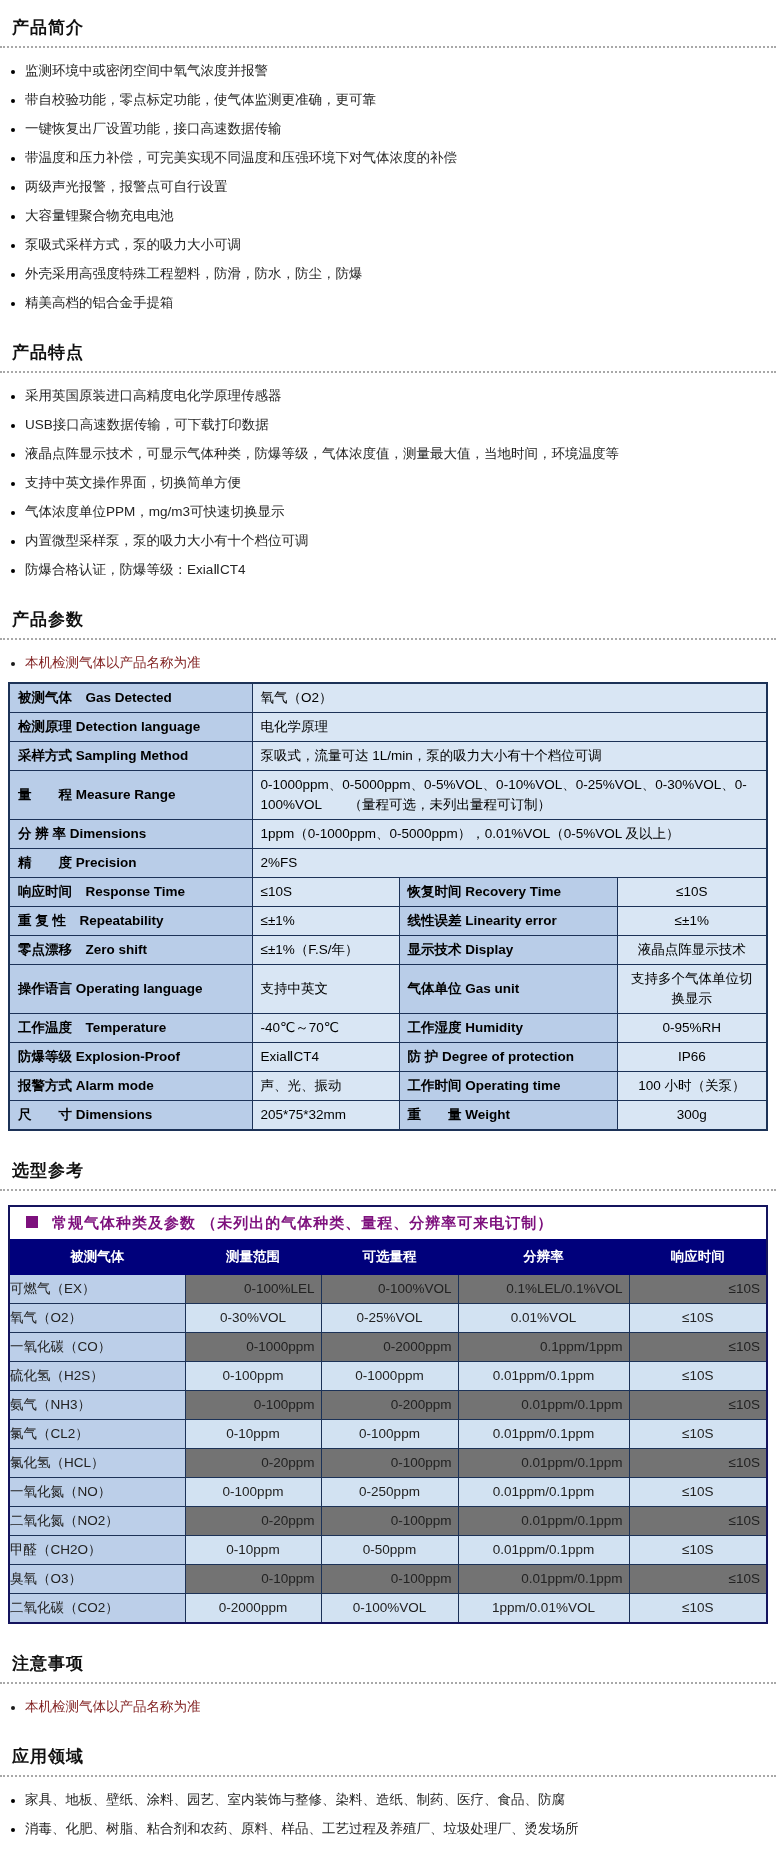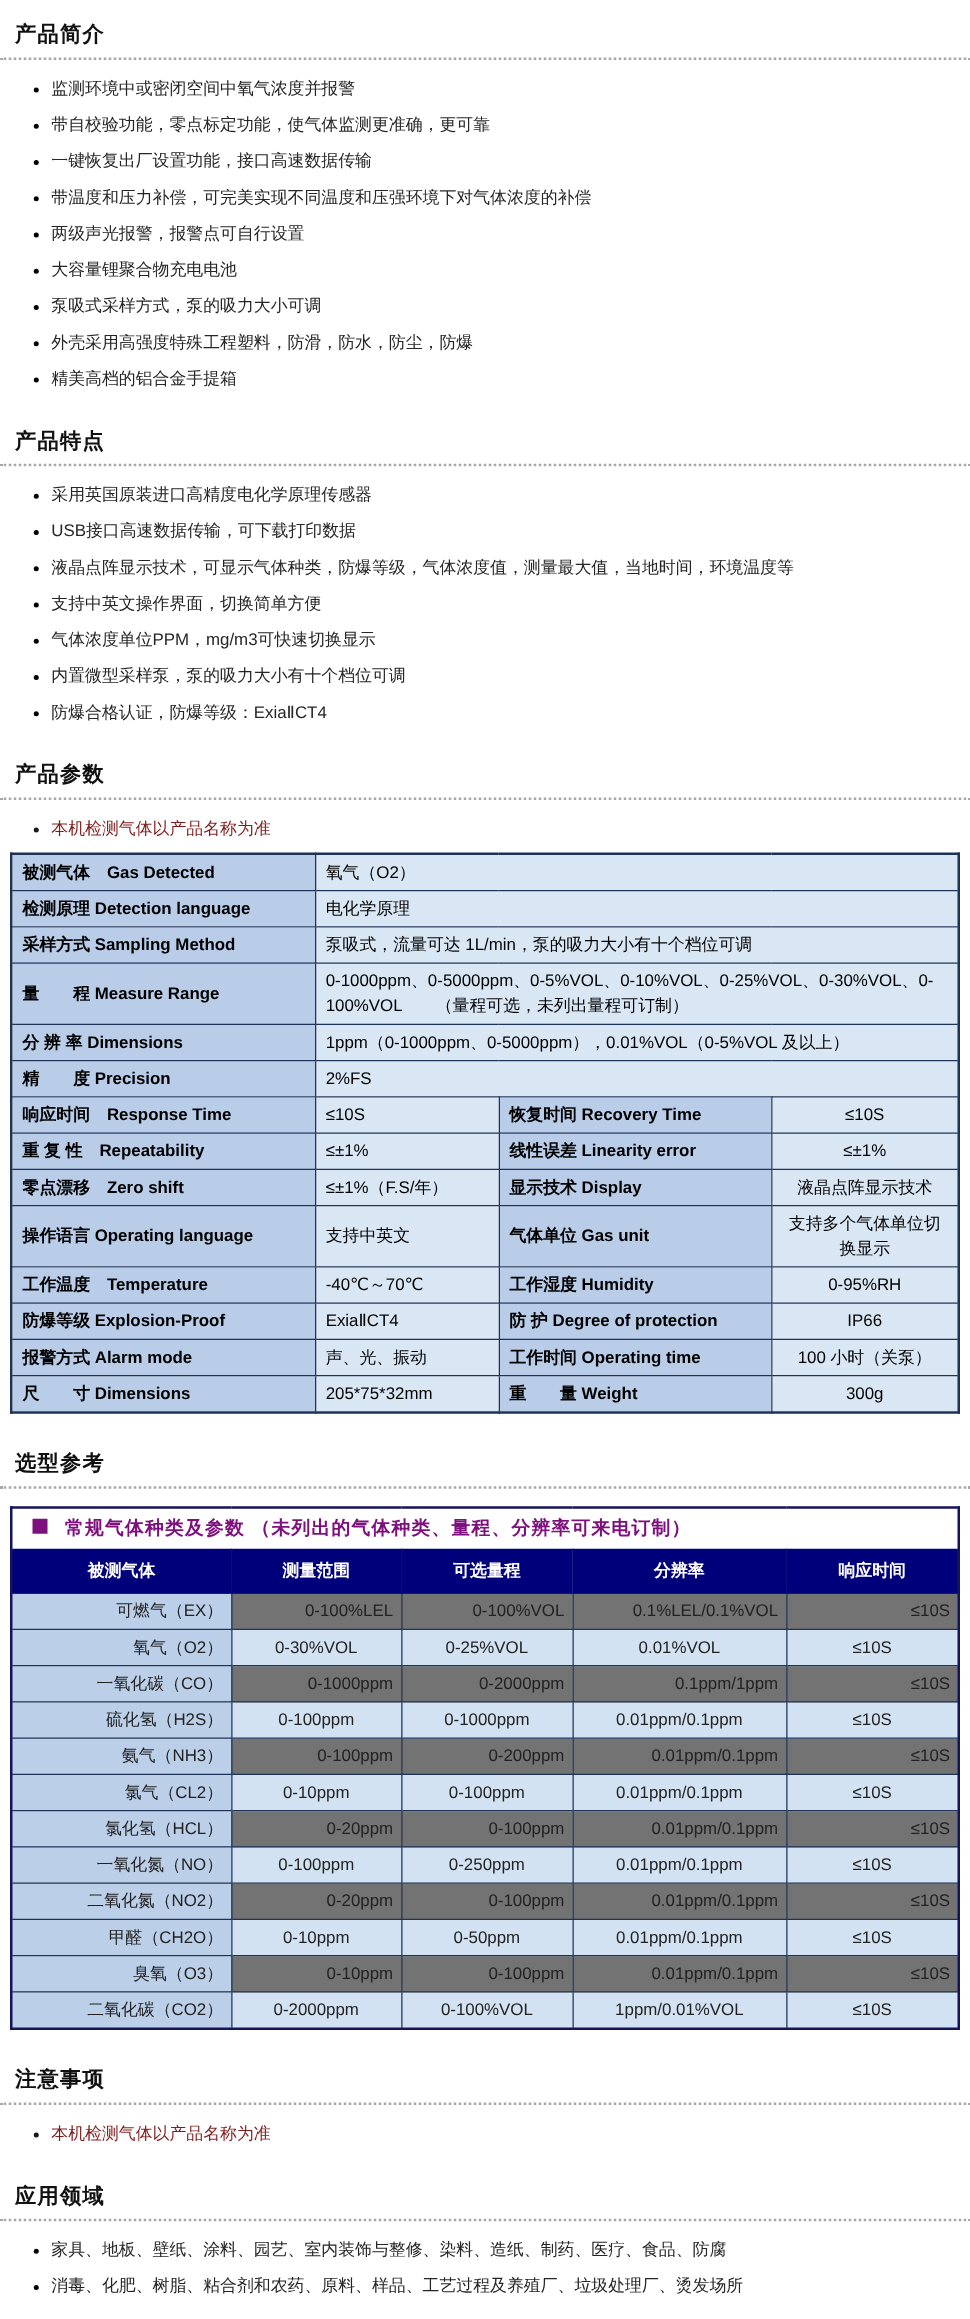--- a/index.html
+++ b/index.html
@@ -12,21 +12,21 @@
   .section-title {
     font-size:17px;
     font-weight:bold;
     color:#111111;
     letter-spacing:1px;
     margin:26px 0 0 0;
     padding:2px 0 7px 12px;
     border-bottom:2px dotted #a8a8a8;
   }
   .section-title.first { margin-top:14px; }
-  ul.bullets { margin:13px 0 6px 0; padding-left:41px; list-style:disc; }
+  ul.bullets { margin:13px 0 6px 0; padding-left:25px; list-style:disc; }
   ul.bullets li {
     margin:9px 0;
     font-size:13.5px;
     line-height:20px;
     color:#252525;
   }
   ul.bullets li::marker { color:#000; font-size:12px; }
   ul.bullets li.red-note { color:#7f1d1d; }
   ul.bullets li.red-note::marker { color:#1a1a1a; }
 
@@ -81,21 +81,21 @@
     margin-right:14px;
   }
   table.sel tr.head td {
     background:#00007b;
     color:#ffffff;
     font-weight:bold;
     text-align:center;
     padding:7px 4px;
     border-color:#00007b;
   }
-  table.sel td.gas { background:#bccfe9; text-align:right; padding-left:0; }
+  table.sel td.gas { background:#bccfe9; text-align:left; padding-left:0; }
   table.sel td.v   { text-align:center; }
   table.sel tr.r-odd  td.v { background:#737373;text-align:right; }
   table.sel tr.r-even td.v { background:#d2e2f2; }
 </style>
 </head>
 <body>
 
 <h2 class="section-title first">产品简介</h2>
 <ul class="bullets">
   <li>监测环境中或密闭空间中氧气浓度并报警</li>

